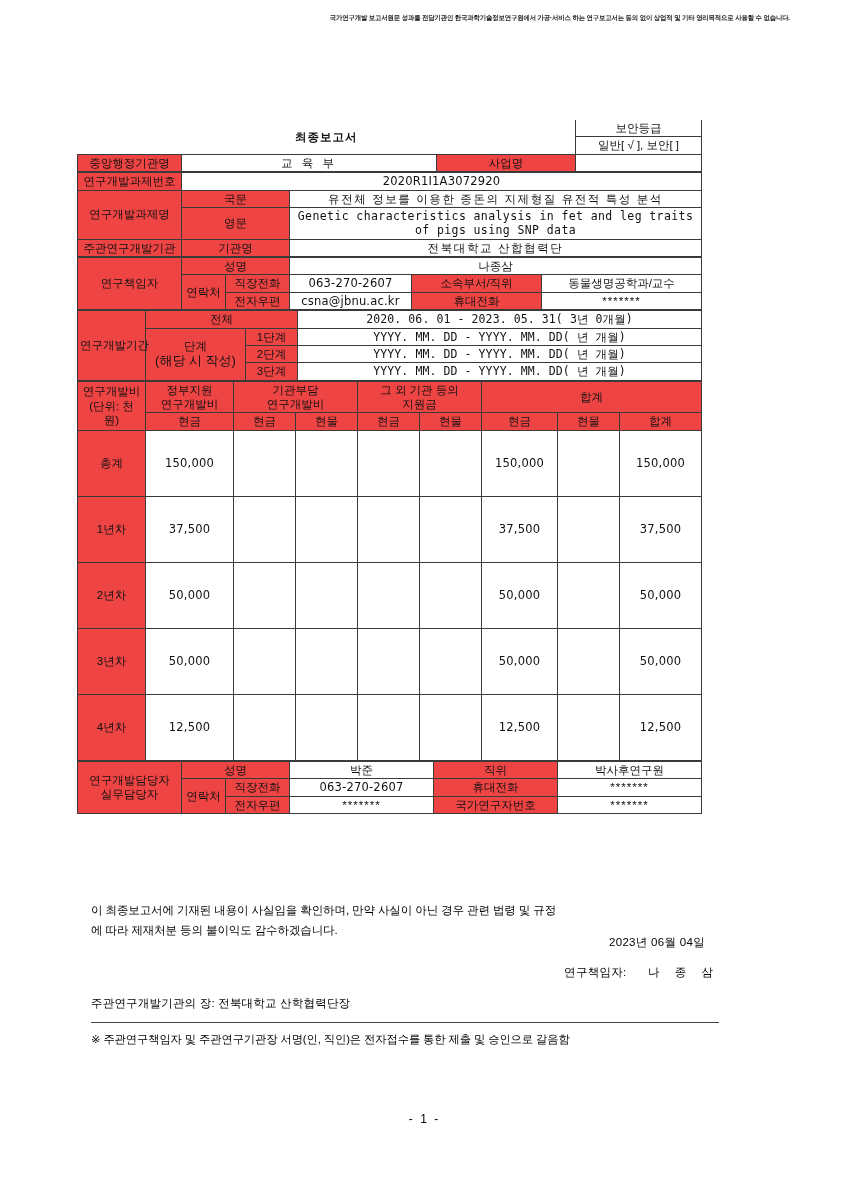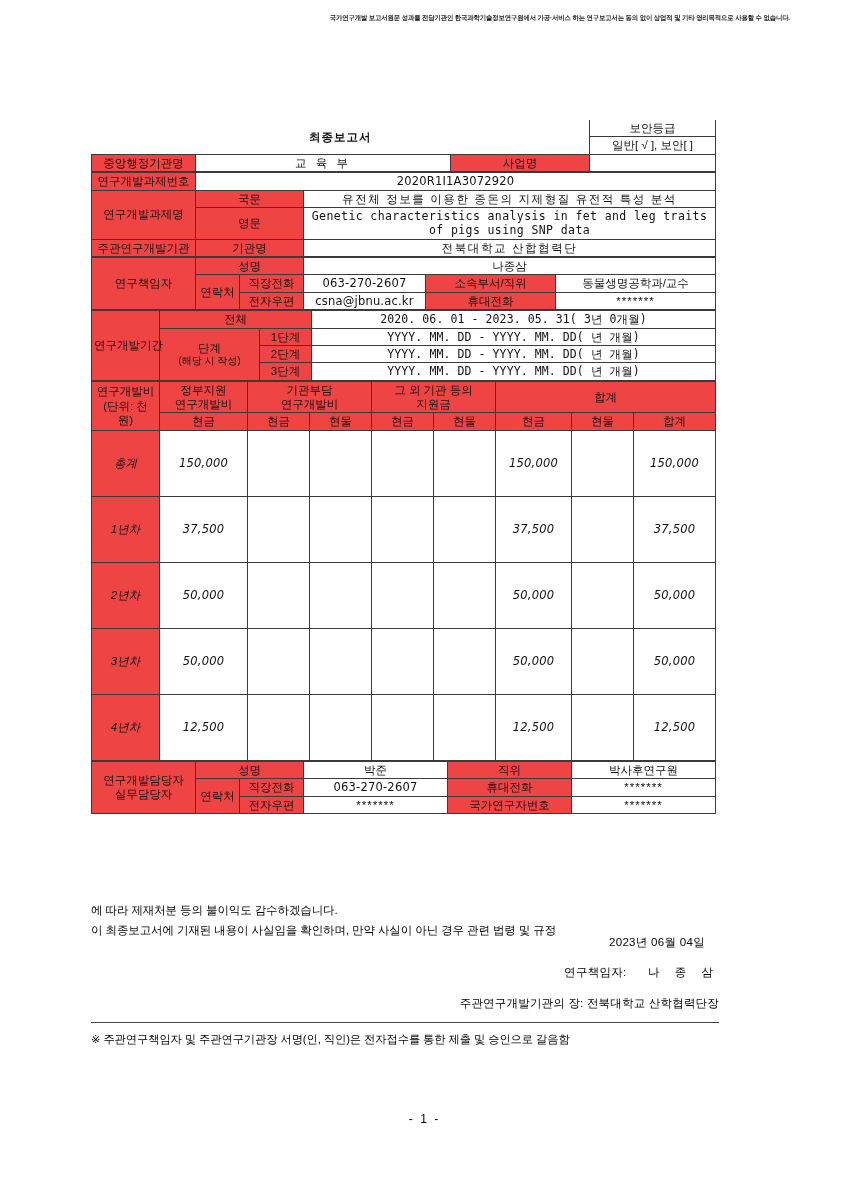--- a/index.html
+++ b/index.html
@@ -28,21 +28,21 @@
     letter-spacing: -0.15px;
     color: #1a1a1a;
     white-space: nowrap;
     font-weight: bold;
     transform: scaleY(1.05);
   }
 
   
   .sheet {
     position: absolute;
-    left: 91px;
+    left: 77px;
     top: 120px;
     width: 624px;
   }
 
   table.grid {
     border-collapse: collapse;
     width: 624px;
     table-layout: fixed;
   }
   table.grid td {
@@ -79,25 +79,25 @@
   .num {
     font-family: "DejaVu Sans", sans-serif;
     font-size: 11.5px;
     letter-spacing: 0.2px;
   }
   .period-txt {
     font-family: "DejaVu Sans Mono", "Liberation Mono", monospace;
     font-size: 10.8px;
     letter-spacing: 0.1px;
   }
-  .small-note { font-size: 10px; }
+  .small-note { font-size: 13px; }
   .stars { letter-spacing: 1px; font-size: 11px; }
 
   
-  .b-row td { height: 66px; font-style: italic; }
+  .b-row td { height: 66px; }
 
   
   .decl {
     position: absolute;
     left: 91px;
     top: 900px;
     width: 628px;
     font-size: 11.5px;
     line-height: 1.75;
     text-align: justify;
@@ -120,21 +120,21 @@
     width: 628px;
     text-align: right;
     font-size: 11.5px;
     letter-spacing: 0.3px;
   }
   .sign-org {
     position: absolute;
     left: 91px;
     top: 996px;
     width: 628px;
-    text-align: right;
+    text-align: left;
     font-size: 11.5px;
     letter-spacing: 0.2px;
   }
   .rule {
     position: absolute;
     left: 91px;
     top: 1022px;
     width: 628px;
     border-top: 1px solid #444;
   }
@@ -418,22 +418,22 @@
         <td class="plain stars">*******</td>
         <td class="hd">국가연구자번호</td>
         <td class="plain stars">*******</td>
       </tr>
     </tbody>
   </table>
 
 </div>
 
 <div class="decl">
+  <p>이 최종보고서에 기재된 내용이 사실임을 확인하며, 만약 사실이 아닌 경우 관련 법령 및 규정</p>
   <p>에 따라 제재처분 등의 불이익도 감수하겠습니다.</p>
-  <p>이 최종보고서에 기재된 내용이 사실임을 확인하며, 만약 사실이 아닌 경우 관련 법령 및 규정</p>
 </div>
 
 <div class="date-line">2023년    06월    04일</div>
 
 <div class="sign-pi">
   <span>연구책임자:</span>
   <span class="name-sp" style="margin-left:18px">나 종 삼</span>
 </div>
 
 <div class="sign-org">주관연구개발기관의 장: 전북대학교 산학협력단장</div>

